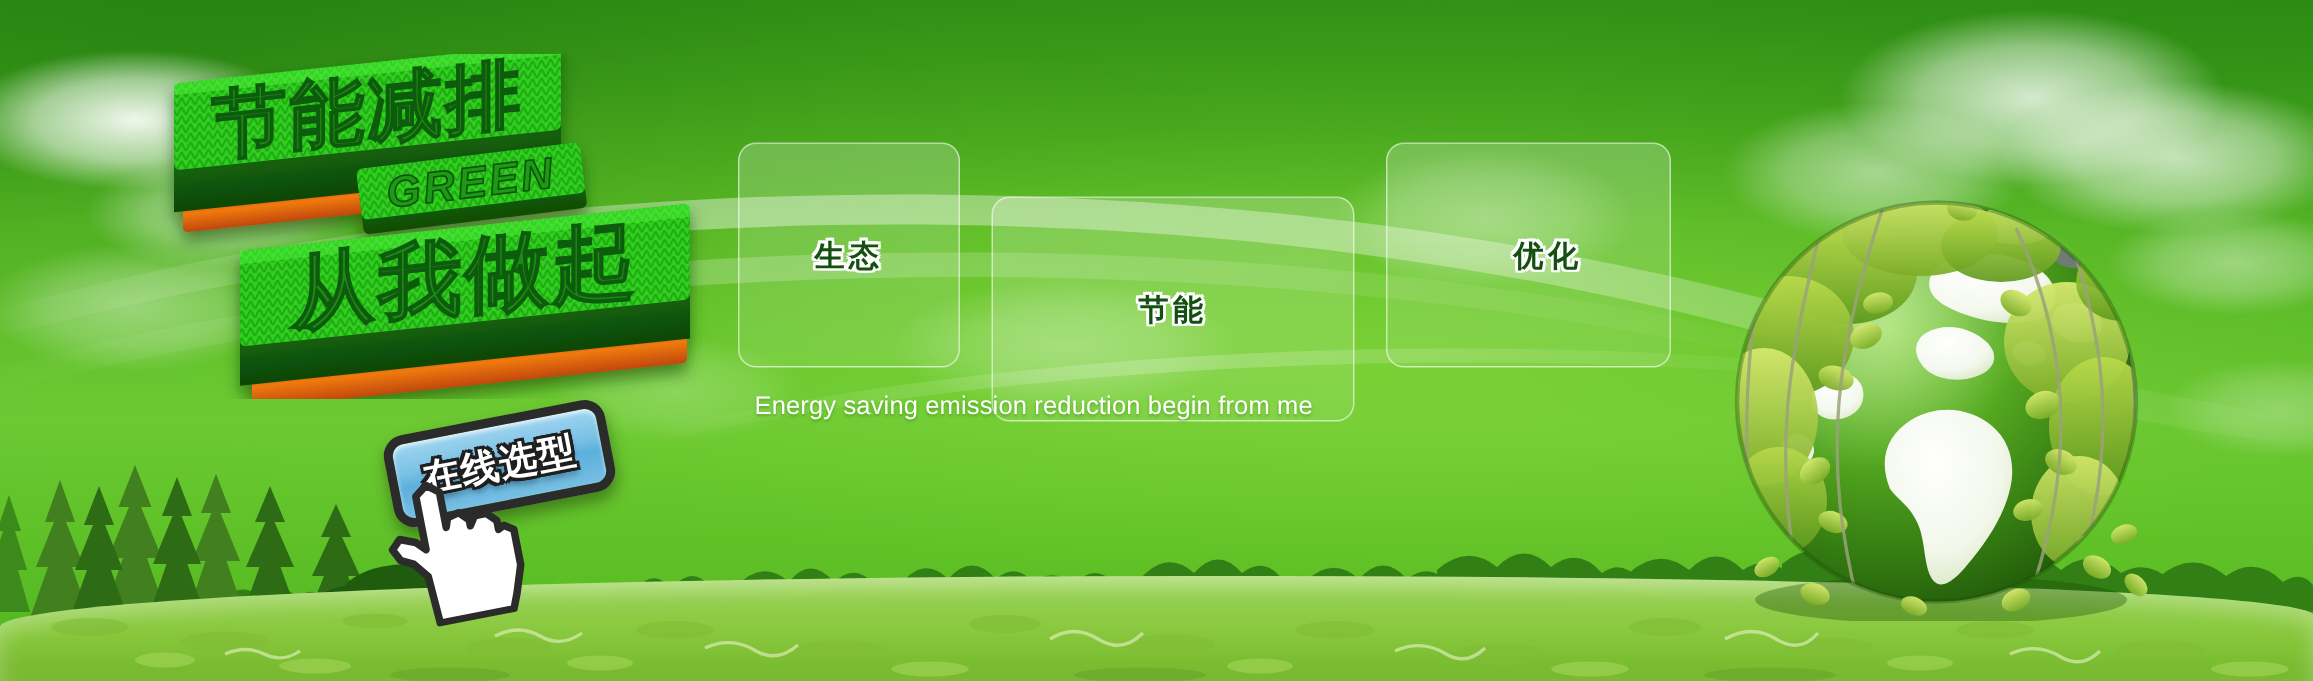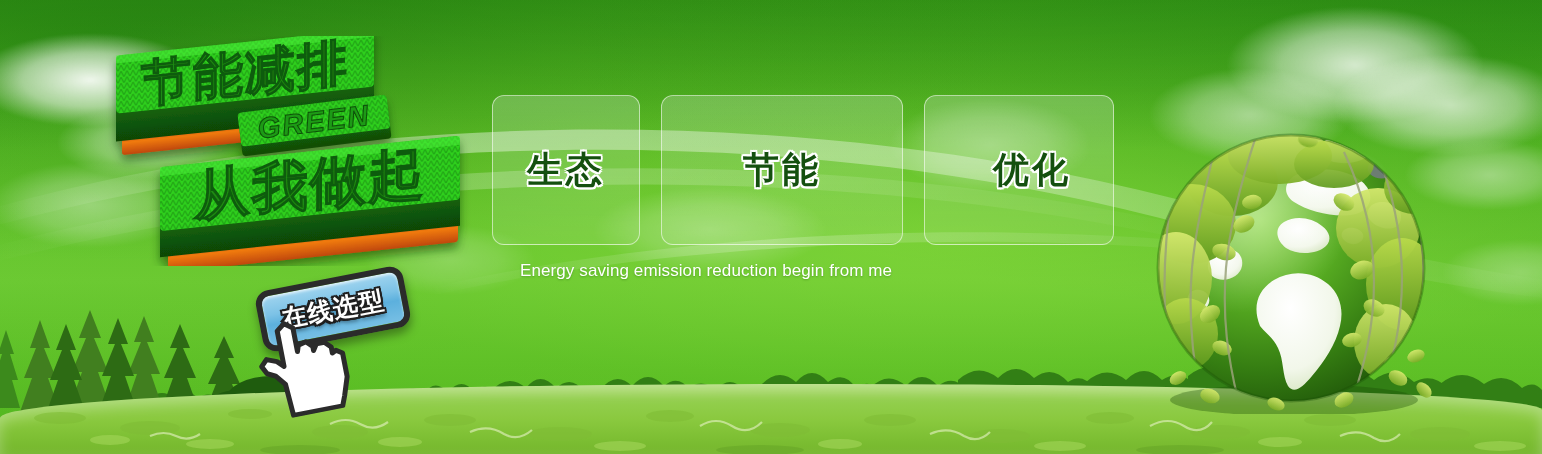--- a/index.html
+++ b/index.html
@@ -118,25 +118,25 @@
     position:relative;
     width:148px;
     height:150px;
     border-radius:12px;
     border:1px solid rgba(255,255,255,0.55);
     background:linear-gradient(180deg, rgba(255,255,255,0.22) 0%, rgba(255,255,255,0.13) 55%, rgba(255,255,255,0.08) 100%);
     display:flex; flex-direction:column; align-items:center; justify-content:center;
     gap:26px;
     padding:0 6px;
   }
-  .card.wide{width:242px;}
+  .card.wide{width:242px;margin-top:36px;}
   .card.wide3{width:190px;padding-left:32px;}
   .card-cn{
     font-family:"DejaVu Sans","Liberation Sans",sans-serif;
-    font-size:36px;
+    font-size:20px;
     font-weight:bold;
     color:#14500f;
     letter-spacing:3px;
     text-shadow:
       -1.6px -1.6px 0 #ffffff, 1.6px -1.6px 0 #ffffff,
       -1.6px 1.6px 0 #ffffff, 1.6px 1.6px 0 #ffffff,
       0 -1.8px 0 #ffffff, 0 1.8px 0 #ffffff,
       -1.8px 0 0 #ffffff, 1.8px 0 0 #ffffff;
     white-space:nowrap;
   }
@@ -155,21 +155,20 @@
   }
 
   .tagline{
     position:absolute; left:503px; top:261px;
     font-family:"Liberation Sans","DejaVu Sans",sans-serif;
     font-size:17px;
     color:#ffffff;
     letter-spacing:0.1px;
     text-shadow:0 1px 2px rgba(30,90,10,0.35);
     white-space:nowrap;
-    margin-left:17px;
   }
 
   
   .globe-wrap{
     position:absolute; left:1148px; top:128px;
     width:286px; height:286px;
   }
 </style>
 </head>
 <body>

